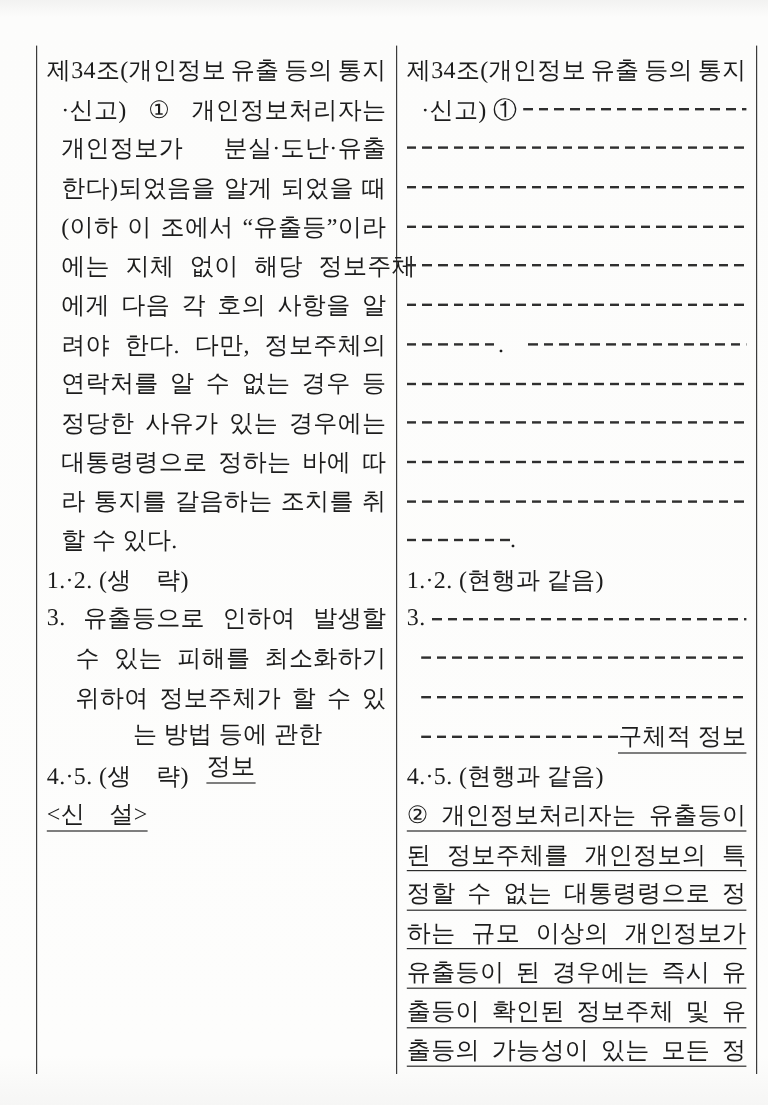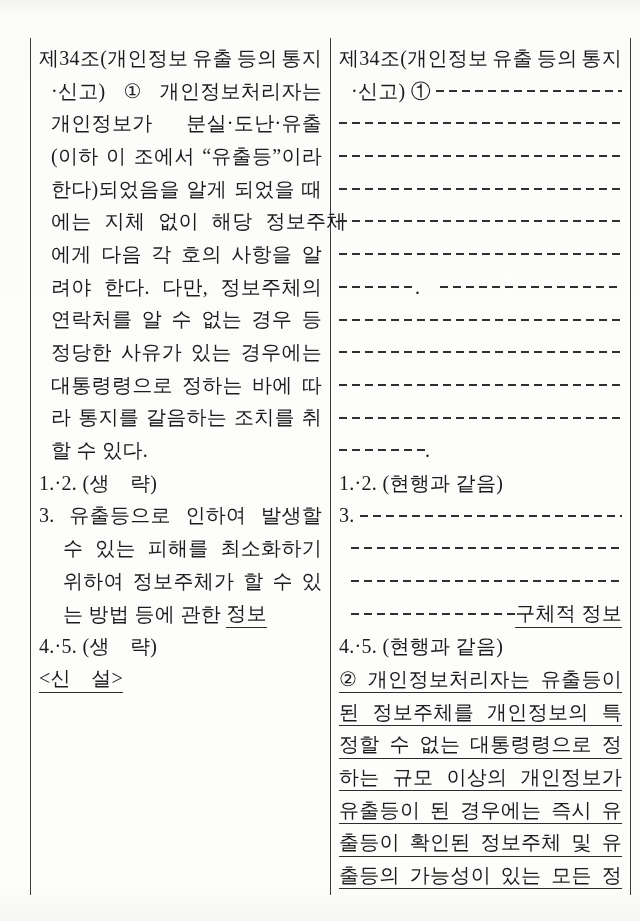--- a/index.html
+++ b/index.html
@@ -65,30 +65,30 @@
       <div class="line justify" style="padding-left: 12px;">
         <span class="word">·신고)</span>
         <span class="word">①</span>
         <span class="word">개인정보처리자는</span>
       </div>
       <div class="line justify" style="padding-left: 12px;">
         <span class="word">개인정보가</span>
         <span class="word">분실·도난·유출</span>
       </div>
       <div class="line justify" style="padding-left: 12px;">
+        <span class="word">한다)되었음을</span>
+        <span class="word">알게</span>
+        <span class="word">되었을</span>
+        <span class="word">때</span>
+      </div>
+      <div class="line justify" style="padding-left: 12px;">
         <span class="word">(이하</span>
         <span class="word">이</span>
         <span class="word">조에서</span>
         <span class="word">“유출등”이라</span>
-      </div>
-      <div class="line justify" style="padding-left: 12px;">
-        <span class="word">한다)되었음을</span>
-        <span class="word">알게</span>
-        <span class="word">되었을</span>
-        <span class="word">때</span>
       </div>
       <div class="line justify" style="padding-left: 12px; gap: 13px;">
         <span class="word">에는</span>
         <span class="word">지체</span>
         <span class="word">없이</span>
         <span class="word">해당</span>
         <span class="word">정보주체</span>
       </div>
       <div class="line justify" style="padding-left: 12px;">
         <span class="word">에게</span>
@@ -149,21 +149,21 @@
         <span class="word">피해를</span>
         <span class="word">최소화하기</span>
       </div>
       <div class="line justify" style="padding-left: 24px;">
         <span class="word">위하여</span>
         <span class="word">정보주체가</span>
         <span class="word">할</span>
         <span class="word">수</span>
         <span class="word">있</span>
       </div>
-      <div class="line" style="padding-left: 24px;">
+      <div class="line" style="padding-left: 24px; flex-direction: column;">
         <span class="txt">는 방법 등에 관한 </span>
         <span class="txt seg-ul">정보</span>
       </div>
       <div class="line">
         <span class="txt">4.·5. (생　략)</span>
       </div>
       <div class="line">
         <span class="txt seg-ul">&lt;신　설&gt;</span>
       </div>
     </div>

